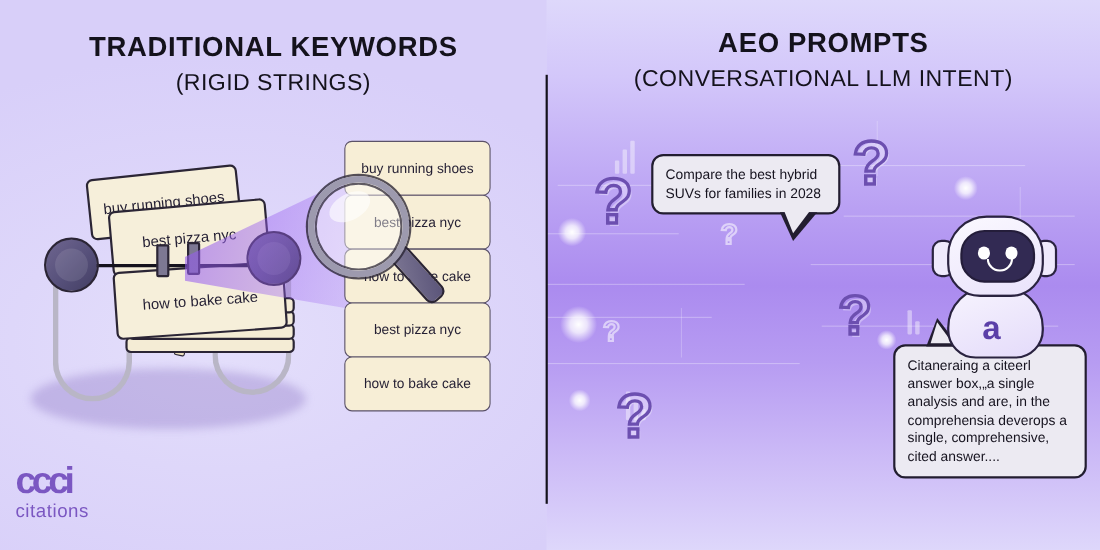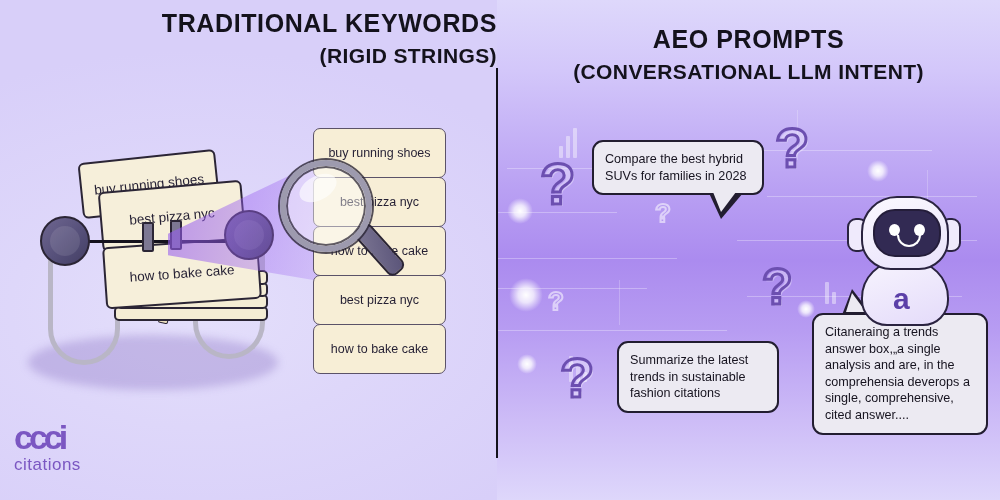--- a/index.html
+++ b/index.html
@@ -24,22 +24,22 @@
     background:radial-gradient(circle,#ffffff 0%,rgba(255,255,255,.75) 32%,rgba(255,255,255,0) 70%);}
   .barchart{position:absolute;display:flex;align-items:flex-end;gap:3px;opacity:.42;}
   .barchart i{display:block;width:4px;background:#ffffff;border-radius:1px;}
 
   
   #divider{position:absolute;left:496px;top:68px;width:2px;height:390px;background:#14121c;}
 
   
   .title-block{position:absolute;text-align:center;color:#14121c;}
   .title-main{font-size:25px;font-weight:bold;letter-spacing:.6px;line-height:1;}
-  .title-sub{font-size:21px;font-weight:700;letter-spacing:.4px;margin-top:9px;line-height:1;}
-  #left-title{left:0;top:11px;width:497px;text-align:right;}
+  .title-sub{font-size:21px;font-weight:400;letter-spacing:.4px;margin-top:9px;line-height:1;}
+  #left-title{left:0;top:31px;width:497px;}
   #right-title{left:497px;top:27px;width:503px;}
 
   
   #rolodex{position:absolute;left:18px;top:130px;width:280px;height:275px;}
   .rx-shadow{position:absolute;left:10px;top:205px;width:250px;height:55px;border-radius:50%;
     background:rgba(123,97,186,.30);filter:blur(4px);}
   .rx-leg{position:absolute;border:5px solid #b9b6c6;border-radius:0 0 46px 46px;border-top:none;background:transparent;}
   .rx-stack{position:absolute;left:40px;top:24px;width:200px;height:180px;}
   .fan{position:absolute;left:0;top:14px;width:120px;height:170px;}
   .fan i{position:absolute;left:46px;top:78px;width:72px;height:8px;background:#ece0bf;
@@ -267,25 +267,22 @@
   <div class="qmark" style="left:775px;top:120px;font-size:56px;">?</div>
   <div class="qmark" style="left:762px;top:262px;font-size:50px;">?</div>
   <div class="qmark" style="left:560px;top:350px;font-size:56px;">?</div>
   <div class="qmark soft" style="left:655px;top:200px;font-size:26px;">?</div>
   <div class="qmark soft" style="left:548px;top:288px;font-size:26px;">?</div>
 
   <div class="bubble" id="bubble-1">
     <span>Compare the best hybrid SUVs for families in 2028</span>
     <span class="tail"></span>
   </div>
-  <div class="bubble" id="bubble-3">
-    <span>Summarize the latest trends in sustainable fashion citations</span>
-  </div>
   <div class="bubble" id="bubble-4">
-    <span>Citaneraing a trends answer box,„a single analysis and are, in the comprehensia deverops a single, comprehensive, cited answer....</span>
+    <span>Citaneraing a citeerl answer box,„a single analysis and are, in the comprehensia deverops a single, comprehensive, cited answer....</span>
     <span class="tail"></span>
   </div>
 
   <div id="robot">
     <div class="rb-ear" style="left:2px;"></div>
     <div class="rb-ear" style="right:2px;"></div>
     <div class="rb-body">
       <div class="rb-logo">a</div>
     </div>
     <div class="rb-neck"></div>

